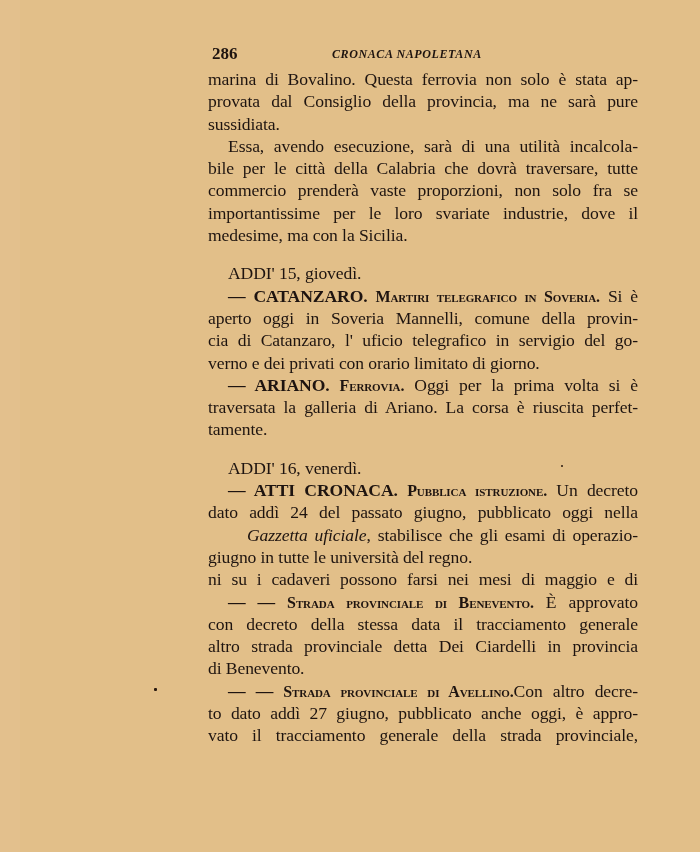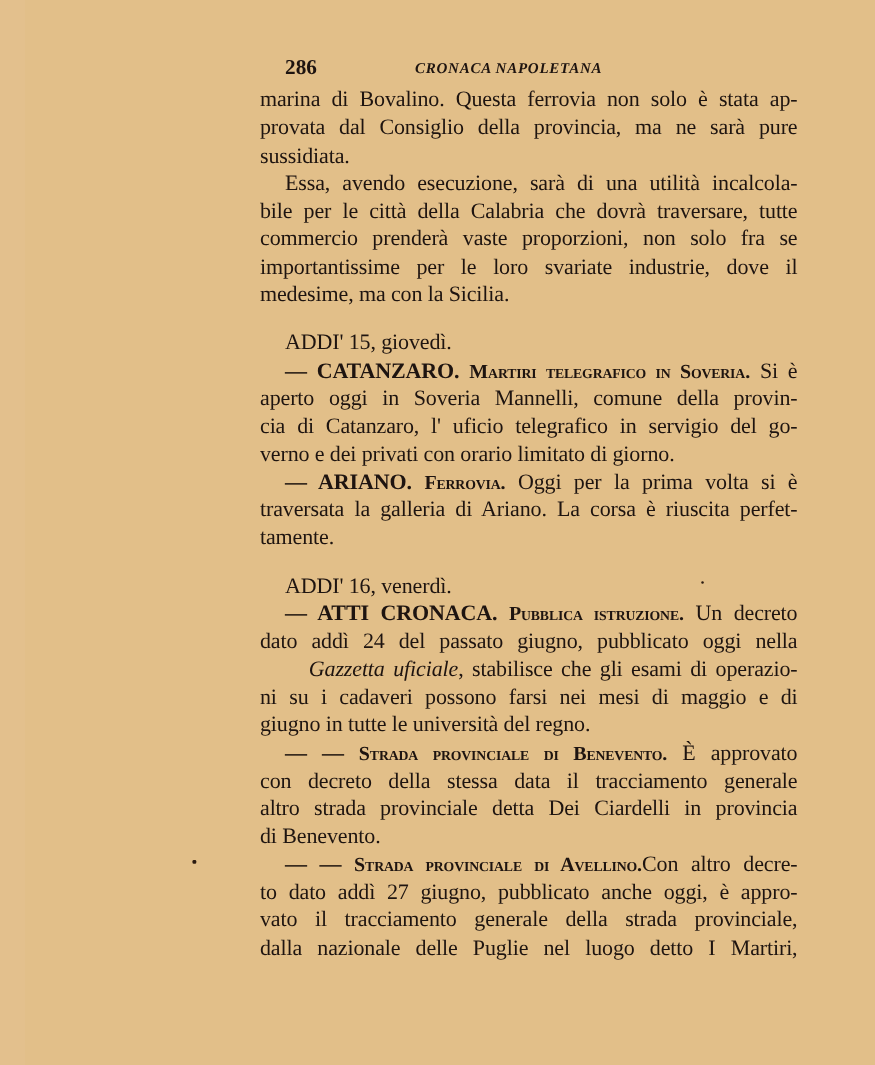--- a/index.html
+++ b/index.html
@@ -28,21 +28,21 @@
       top: 44px;
       width: 430px;
     }
     .running-head {
       position: relative;
       height: 22px;
       margin-bottom: 2px;
     }
     .page-number {
       position: absolute;
-      left: 20px;
+      left: 4px;
       top: 0;
       font-family: "Liberation Serif", serif;
       font-weight: bold;
       font-size: 17px;
     }
     .head-title {
       position: absolute;
       left: 124px;
       top: 3px;
       font-family: "Liberation Serif", serif;
@@ -136,40 +136,39 @@
   <div class="line last indent">ADDI' 16, venerdì.</div>
 
   <div>
     <div class="line indent">
       <span class="b">— ATTI CRONACA.</span>
       <span class="sc">Pubblica istruzione.</span>
       <span>Un decreto</span>
     </div>
     <div class="line">dato addì 24 del passato giugno, pubblicato oggi nella</div>
     <div class="line"><span class="it">Gazzetta uficiale</span><span>, stabilisce che gli esami di operazio-</span></div>
+    <div class="line last">giugno in tutte le università del regno.</div>
     <div class="line">ni su i cadaveri possono farsi nei mesi di maggio e di</div>
-    <div class="line last">giugno in tutte le università del regno.</div>
   </div>
 
   <div>
     <div class="line indent">
       <span class="b">— —</span>
       <span class="sc">Strada provinciale di Benevento.</span>
       <span>È approvato</span>
     </div>
     <div class="line">con decreto della stessa data il tracciamento generale</div>
     <div class="line">altro strada provinciale detta Dei Ciardelli in provincia</div>
     <div class="line last">di Benevento.</div>
   </div>
 
   <div>
     <div class="line indent">
       <span class="b">— —</span>
       <span class="sc">Strada provinciale di Avellino.</span><span>Con altro decre-</span>
     </div>
     <div class="line">to dato addì 27 giugno, pubblicato anche oggi, è appro-</div>
     <div class="line">vato il tracciamento generale della strada provinciale,</div>
-    <div class="line">dalla nazionale delle Puglie nel luogo detto I Martiri,</div>
   </div>
 </div>
 
 <div class="speck" style="left:154px; top:688px;"></div>
 <div class="speck" style="left:561px; top:465px; width:2px; height:2px;"></div>
 
 </body></html>

